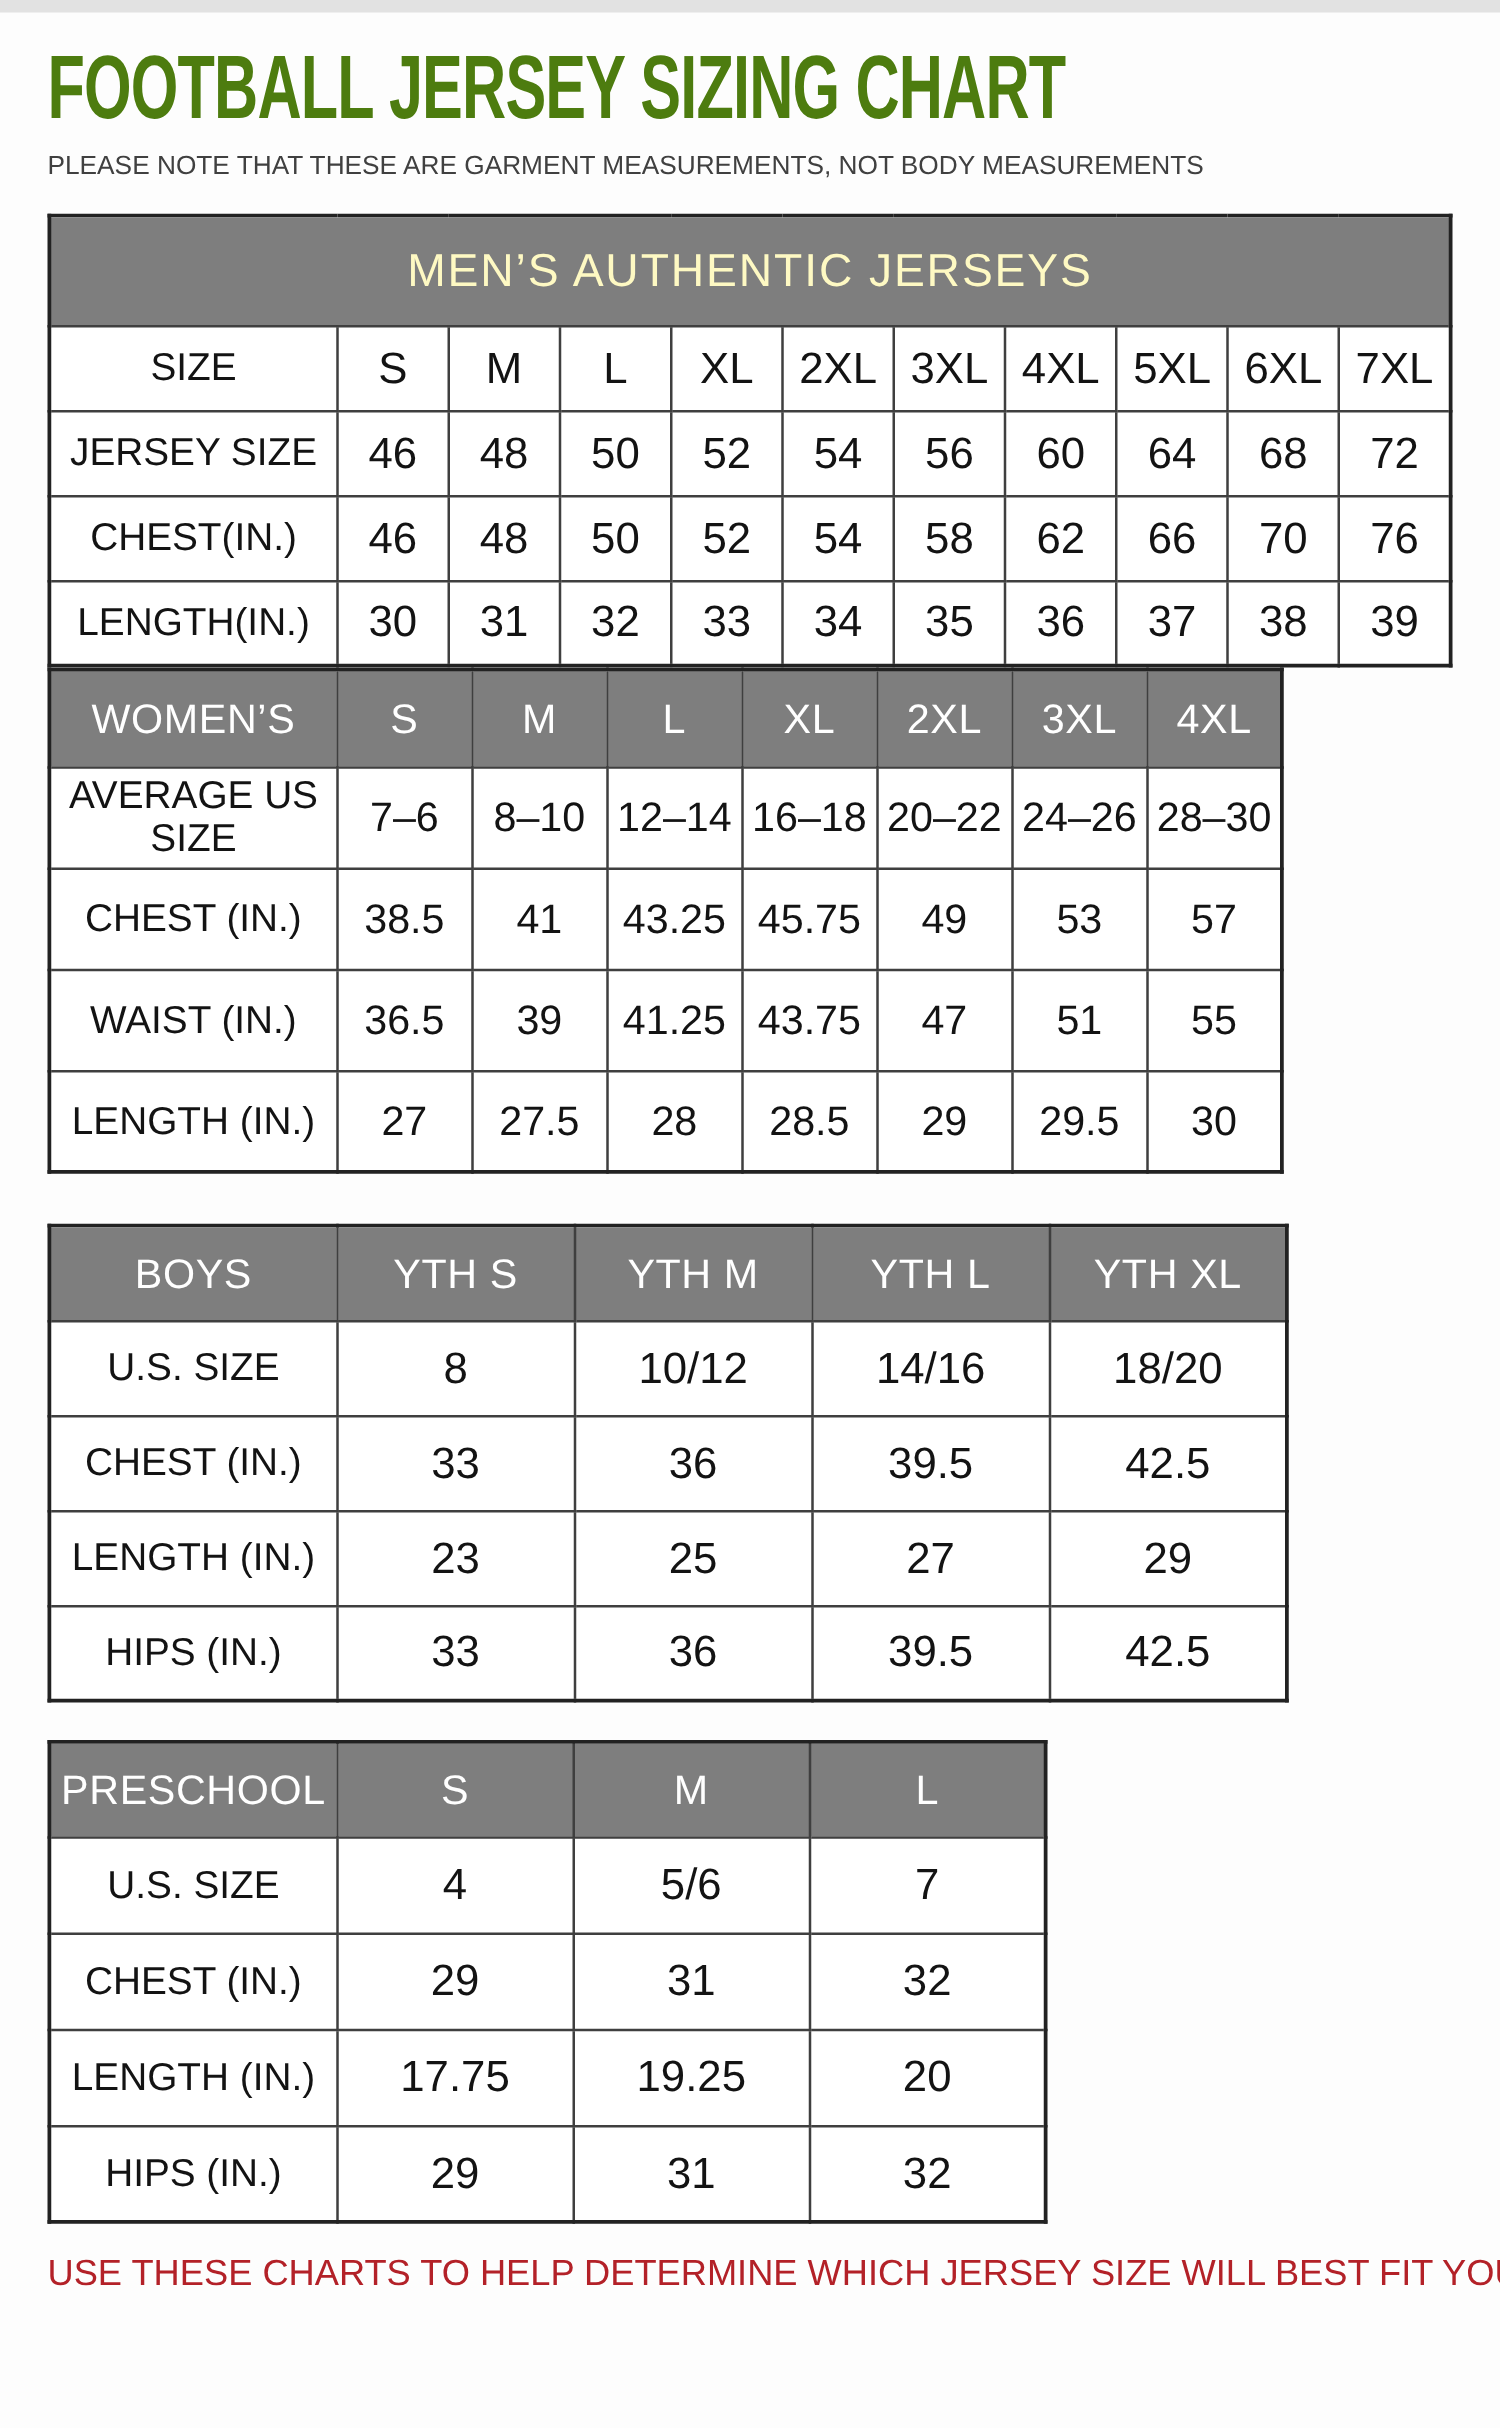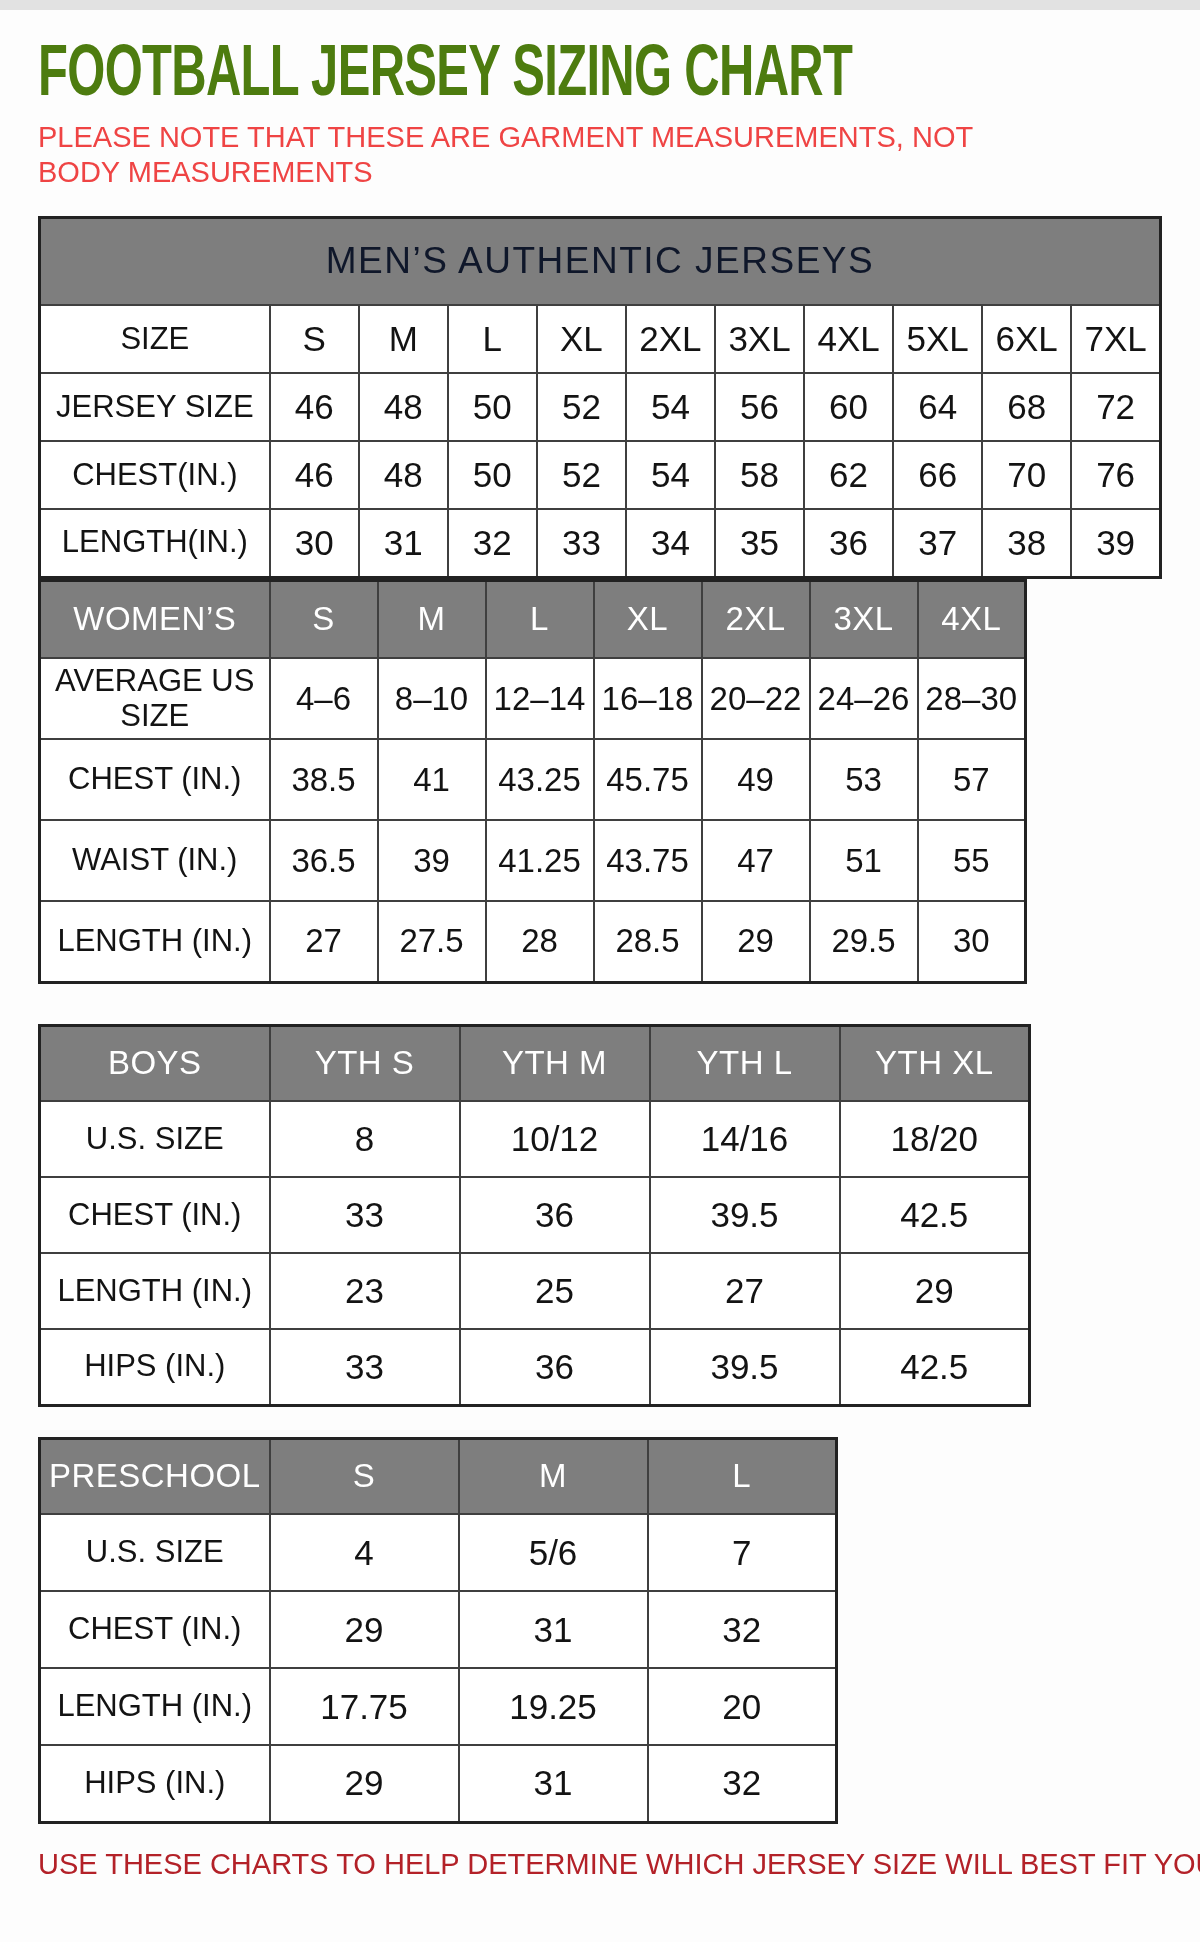--- a/index.html
+++ b/index.html
@@ -20,22 +20,22 @@
     color:#4d7c0f; white-space:nowrap;
   }
   h1.title .condense {
     display:inline-block;
     transform:scaleX(0.68);
     transform-origin:left center;
     letter-spacing:-1px;
   }
 
   .note {
-    color:#ef4444;
-    font-size:29px; line-height:1.2;
+    color:#404040;
+    font-size:21px; line-height:1.2;
     max-width:935px;
     margin:14px 0 0 0;
   }
 
   
   table.tbl {
     border-collapse:collapse;
     table-layout:fixed;
     border:3px solid #222;
     background:#fff;
@@ -48,21 +48,21 @@
     overflow:hidden;
   }
   td.val { font-size:35px; color:#131313; }
   td.rowlabel { font-size:31px; color:#131313; line-height:1.12; }
 
   
   table.mens { width:1124px; margin-top:26px; }
   table.mens thead tr { height:88px; }
   table.mens tbody tr { height:68px; }
   th.band {
-    background:#7e7e7e; color:#0f172a;
+    background:#7e7e7e; color:#fef9c3;
     font-size:37px; letter-spacing:1.5px;
     border:2px solid #5d5d5d; border-bottom:3px solid #222;
   }
   table.mens td.sizehead { font-size:35px; }
 
   
   th.gray {
     background:#7e7e7e; color:#ffffff;
     font-size:33px; letter-spacing:0.5px;
     border:3px solid #1c1c1c;
@@ -194,21 +194,21 @@
         <th class="gray">L</th>
         <th class="gray">XL</th>
         <th class="gray">2XL</th>
         <th class="gray">3XL</th>
         <th class="gray">4XL</th>
       </tr>
     </thead>
     <tbody>
       <tr>
         <td class="rowlabel">AVERAGE US SIZE</td>
-        <td class="val">4–6</td>
+        <td class="val">7–6</td>
         <td class="val">8–10</td>
         <td class="val">12–14</td>
         <td class="val">16–18</td>
         <td class="val">20–22</td>
         <td class="val">24–26</td>
         <td class="val">28–30</td>
       </tr>
       <tr>
         <td class="rowlabel">CHEST (IN.)</td>
         <td class="val">38.5</td>

